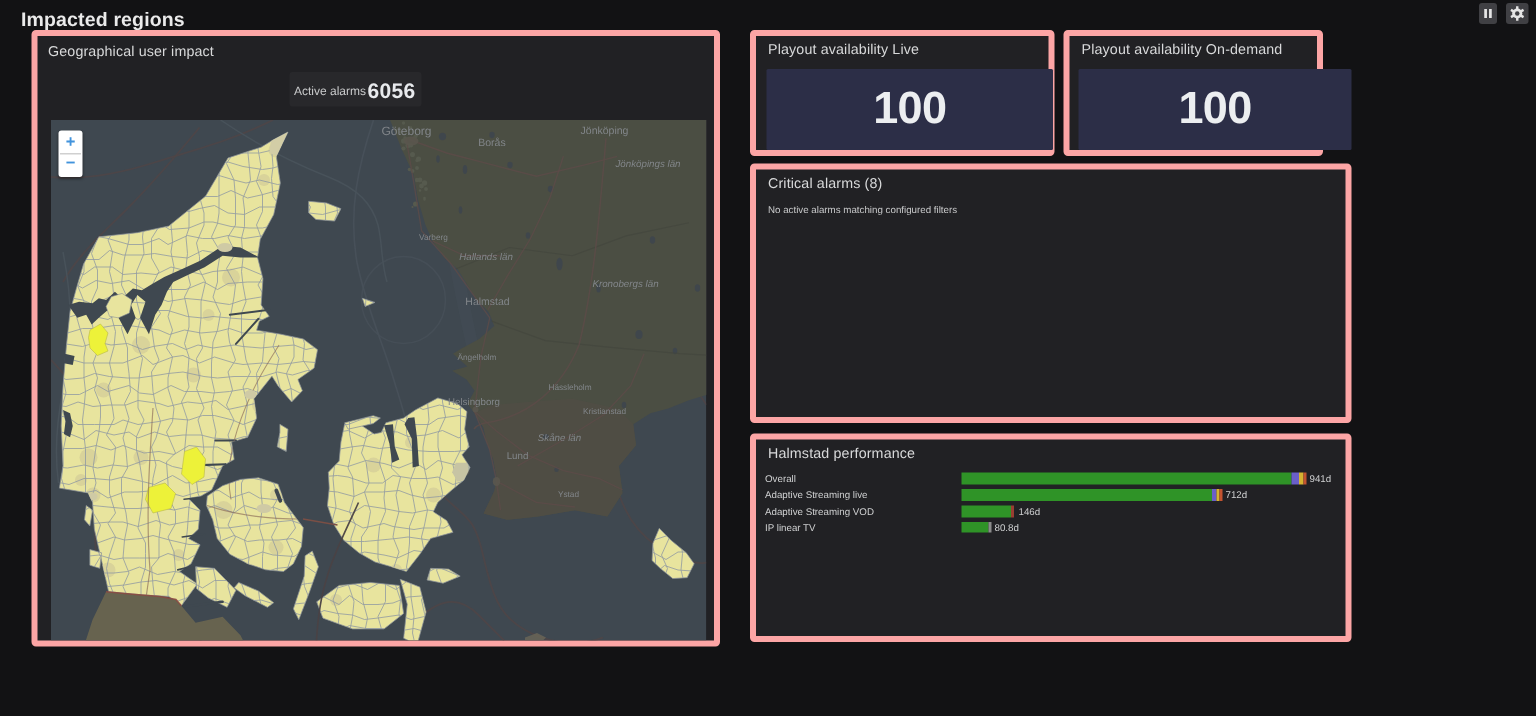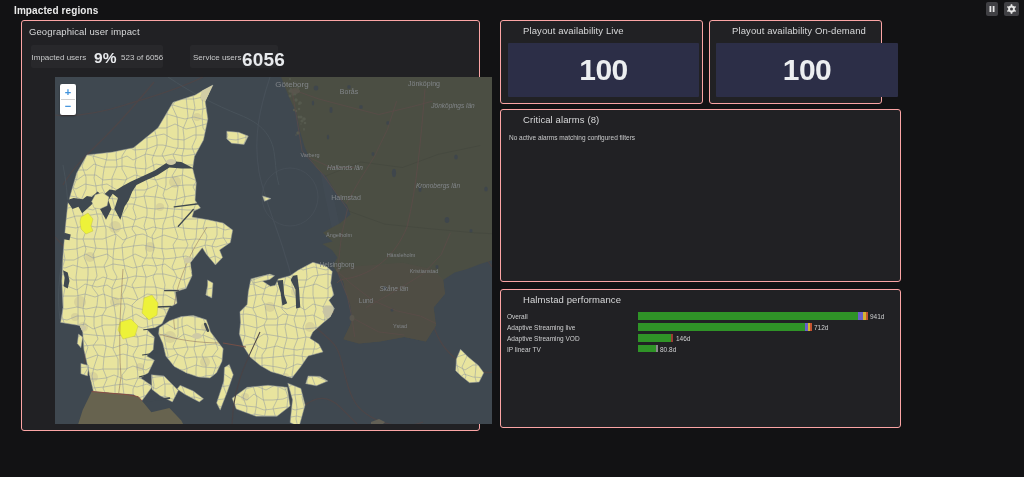--- a/index.html
+++ b/index.html
@@ -1,25 +1,25 @@
 <!DOCTYPE html>
 <html><head><meta charset="utf-8"><style>
 * { margin:0; padding:0; box-sizing:border-box; }
 html,body { width:1024px; height:477px; background:#121214; overflow:hidden;
   font-family:"Liberation Sans", sans-serif; }
-.panel { position:absolute; background:#212124; border-radius:3px; border:1px solid #fca5a5; }
-.ptitle { position:absolute; left:22px; top:3.5px; font-size:9.5px; color:#d8d9da; letter-spacing:0.1px; }
-#rowtitle { position:absolute; left:14px; top:4.5px; font-size:10px; font-weight:bold; color:#eaeaea; letter-spacing:0.1px; }
+.panel { position:absolute; background:#212124; border-radius:3px; border:4px solid #fca5a5; }
+.ptitle { position:absolute; left:8px; top:3.5px; font-size:9.5px; color:#d8d9da; letter-spacing:0.1px; }
+#rowtitle { position:absolute; left:14px; top:4.5px; font-size:13px; font-weight:bold; color:#eaeaea; letter-spacing:0.1px; }
 .tbtn { position:absolute; top:2px; height:14px; background:#404044; border-radius:2px; }
 #geo { left:21px; top:20px; width:459px; height:411px; }
 #geo .ptitle { left:7px; top:4.5px; }
 .statbox { position:absolute; background:#28282b; border-radius:2px; height:23px; top:23.5px; }
 .slabel { font-size:8px; color:#c9cacb; white-space:nowrap; }
-.bignum { white-space:nowrap; font-size:19px; font-weight:bold; color:#e8eaed; letter-spacing:0.2px; }
-#mapwrap { position:absolute; left:9px; top:56px; width:437px; height:347px; overflow:hidden;margin-left:24px; }
+.bignum { white-space:nowrap; font-size:14px; font-weight:bold; color:#e8eaed; letter-spacing:0.2px; }
+#mapwrap { position:absolute; left:9px; top:56px; width:437px; height:347px; overflow:hidden; }
 .zoomctl { position:absolute; left:5px; top:7px; width:16px; height:31px; background:#fff; border-radius:2px;
   box-shadow:0 1px 2px rgba(0,0,0,.4); }
 .zoomctl .zline { position:absolute; left:1px; right:1px; top:15px; height:1px; background:#d0d0d0; }
 .zsym { position:absolute; width:16px; text-align:center; color:#4193dc; font-weight:bold; font-size:11px; }
 #p1 { left:500px; top:20px; width:203px; height:84px; }
 #p2 { left:709px; top:20px; width:173px; height:84px; }
 .navy { position:absolute; top:22px; height:54px; background:#2c2e47; border-radius:1px; padding-bottom:0;
   display:flex; align-items:center; justify-content:center; color:#eceef0; font-weight:bold; font-size:30px; letter-spacing:-0.5px; }
 #p3 { left:500px; top:109px; width:401px; height:173px; }
 #p4 { left:500px; top:289px; width:401px; height:139px; }
@@ -45,27 +45,22 @@
           <line x1="3.3" y1="4.6" x2="11.7" y2="9.4"></line>
           <line x1="3.3" y1="9.4" x2="11.7" y2="4.6"></line>
         </g>
  <circle cx="7.5" cy="7" r="1.5" fill="#404044"></circle>
       </g>
     </svg>
 </div>
 
 <div class="panel" id="geo">
   <div class="ptitle">Geographical user impact</div>
-  <div class="statbox" style="left:9px; width:132px;">
-    <span class="slabel" style="position:absolute;left:0.5px;top:8px;">Impacted users</span>
-    <span class="bignum" style="position:absolute;left:63px;top:4.5px;font-size:15.5px;">9%</span>
-    <span class="slabel" style="position:absolute;left:90px;top:8px;">523 of 6056</span>
-  </div>
   <div class="statbox" style="left:168px; width:88px;">
-    <span class="slabel" style="position:absolute;left:3px;top:8px;">Service users</span>
+    <span class="slabel" style="position:absolute;left:3px;top:8px;">Active alarms</span>
     <span class="bignum" style="position:absolute;left:52px;top:4.5px;">6056</span>
   </div>
   <div id="mapwrap"><svg width="437" height="347" viewBox="0 0 437 347">
         <rect width="437" height="347" fill="#3f4850"></rect>
         <path d="M99,5 C80,28 65,45 50,60 C35,75 18,90 8,108" fill="none" stroke="#4f4546" stroke-width="1.2" opacity="0.85"></path>
         <path d="M148,0 C120,14 95,20 70,28 C45,36 20,40 0,38" fill="none" stroke="#4f4546" stroke-width="1.2" opacity="0.85"></path>
         <path d="M258,247 C268,258 276,262 281,270 C287,280 288,292 291,302" fill="none" stroke="#4f4546" stroke-width="1.2" opacity="0.85"></path>
         <path d="M291,302 C296,322 302,332 316,340 C330,348 350,352 368,345" fill="none" stroke="#4f4546" stroke-width="1.2" opacity="0.85"></path>
         <path d="M238,340 C255,320 270,315 285,330 C295,340 300,345 302,347" fill="none" stroke="#4f4546" stroke-width="1.2" opacity="0.85"></path>
         <path d="M380,160 C372,190 370,220 378,247 C383,264 392,276 404,284" fill="none" stroke="#4f4546" stroke-width="1.2" opacity="0.85"></path>

